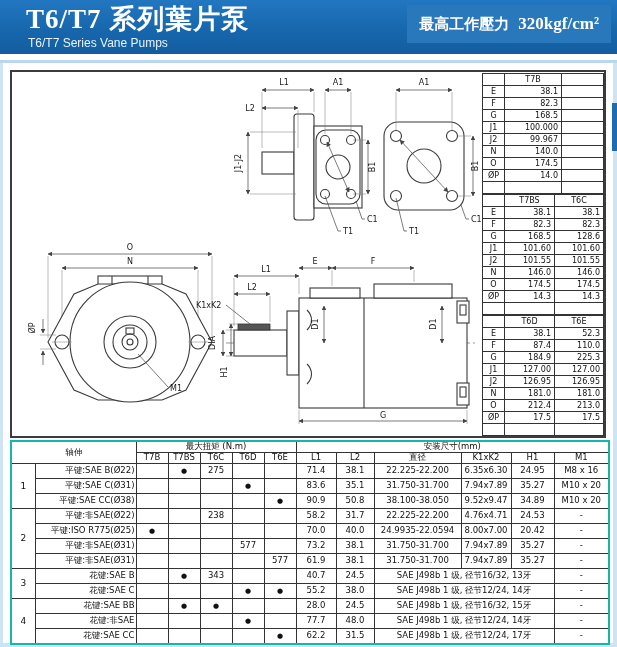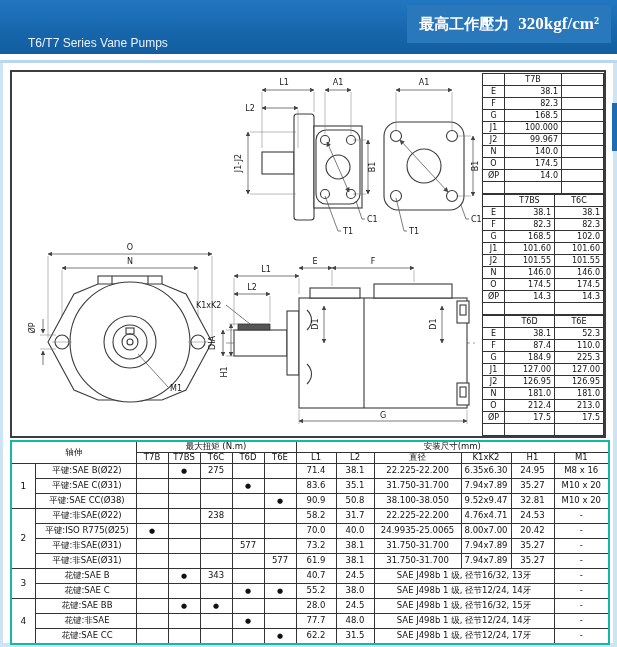--- a/index.html
+++ b/index.html
@@ -44,30 +44,31 @@
   .dimtbl td:first-child{text-align:center;padding:0 1px;}
   .dimtbl tr:first-child td{text-align:center;}
 
   
   table.spec{position:absolute;left:10px;top:440px;width:598px;border-collapse:collapse;
              table-layout:fixed;font-size:8.5px;color:#111;border:2px solid #14b8a6;}
   .spec td{border:1px solid #333;height:13px;line-height:1.15;text-align:center;
            padding:0 1px;overflow:hidden;white-space:nowrap;}
   .spec thead td{height:10px;}
   .spec tbody td{height:14px;}
-  .spec td.lbl{text-align:center;padding-left:4px;}
+  .spec td.lbl{text-align:right;padding-left:4px;}
   .spec td.grp{font-size:9px;}
   .spec td.dot{font-size:7px;}
 </style>
 </head>
 <body>
 
 <div class="page">
 
   <div class="hdr">
+    <div class="hdr-title">T6/T7 系列葉片泵</div>
     <div class="hdr-sub">T6/T7 Series Vane Pumps</div>
     <div class="press-box">
       <span class="press-label">最高工作壓力</span>
       <span class="press-value">320kgf/cm²</span>
     </div>
   </div>
   <div class="blue-line"></div>
   <div class="frame-l"></div>
   <div class="frame-r"></div>
   <div class="frame-b"></div>
@@ -315,21 +316,21 @@
               <td>38.1</td>
             </tr>
             <tr>
               <td>F</td>
               <td>82.3</td>
               <td>82.3</td>
             </tr>
             <tr>
               <td>G</td>
               <td>168.5</td>
-              <td>102.0</td>
+              <td>128.6</td>
             </tr>
             <tr>
               <td>J1</td>
               <td>101.60</td>
               <td>101.60</td>
             </tr>
             <tr>
               <td>J2</td>
               <td>101.55</td>
               <td>101.55</td>
@@ -488,21 +489,21 @@
           <td class="lbl">平键:SAE CC(Ø38)</td>
           <td></td>
           <td></td>
           <td></td>
           <td></td>
           <td class="dot">●</td>
           <td>90.9</td>
           <td>50.8</td>
           <td>38.100-38.050</td>
           <td>9.52x9.47</td>
-          <td>32.81</td>
+          <td>34.89</td>
           <td>M10 x 20</td>
         </tr>
         <tr>
           <td rowspan="4" class="grp">2</td>
           <td class="lbl">平键:非SAE(Ø22)</td>
           <td></td>
           <td></td>
           <td>238</td>
           <td></td>
           <td></td>
@@ -515,21 +516,21 @@
         </tr>
         <tr>
           <td class="lbl">平键:ISO R775(Ø25)</td>
           <td class="dot">●</td>
           <td></td>
           <td></td>
           <td></td>
           <td></td>
           <td>70.0</td>
           <td>40.0</td>
-          <td>24.9935-25.0065</td>
+          <td>24.9935-22.0594</td>
           <td>8.00x7.00</td>
           <td>20.42</td>
           <td>-</td>
         </tr>
         <tr>
           <td class="lbl">平键:非SAE(Ø31)</td>
           <td></td>
           <td></td>
           <td></td>
           <td>577</td>

